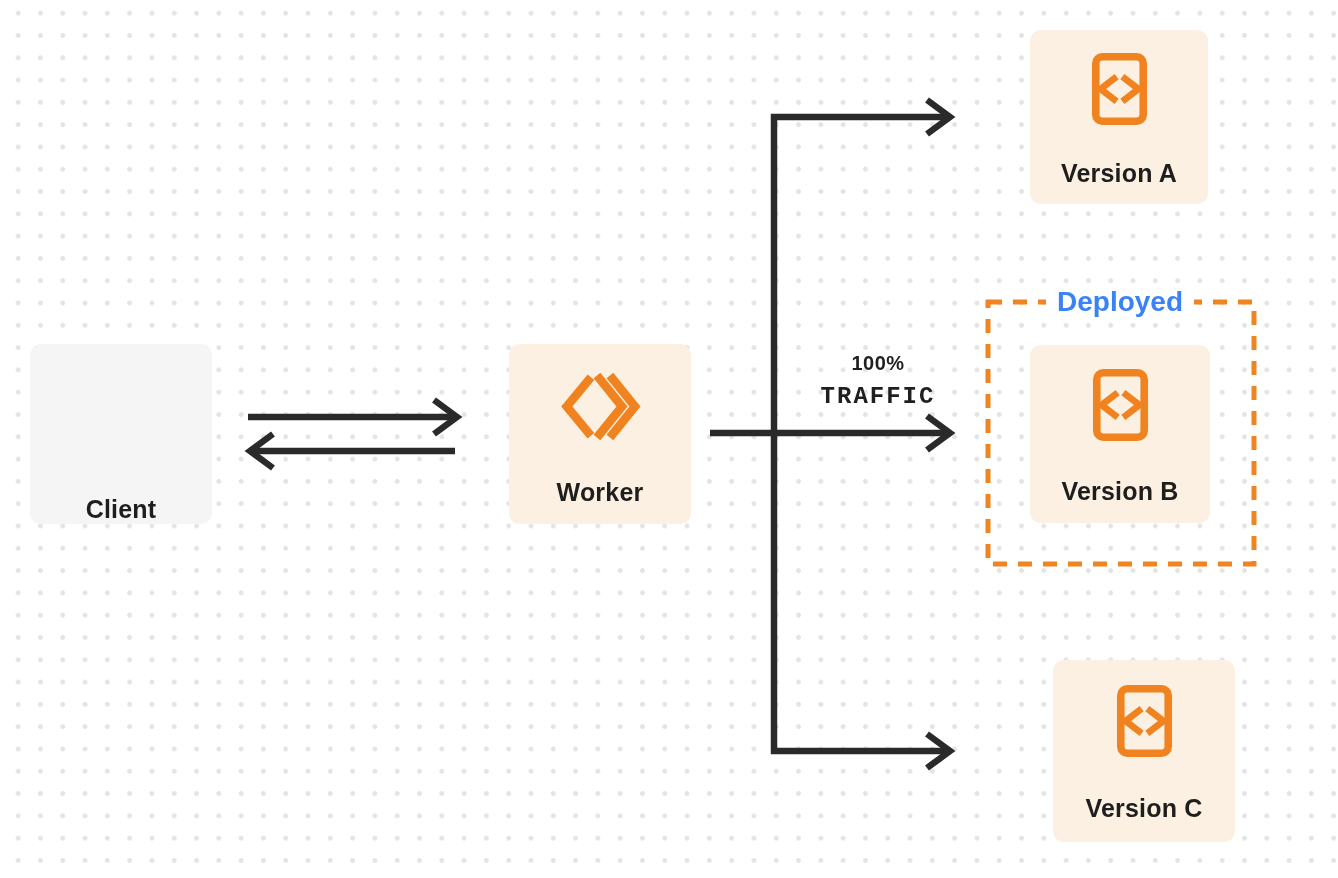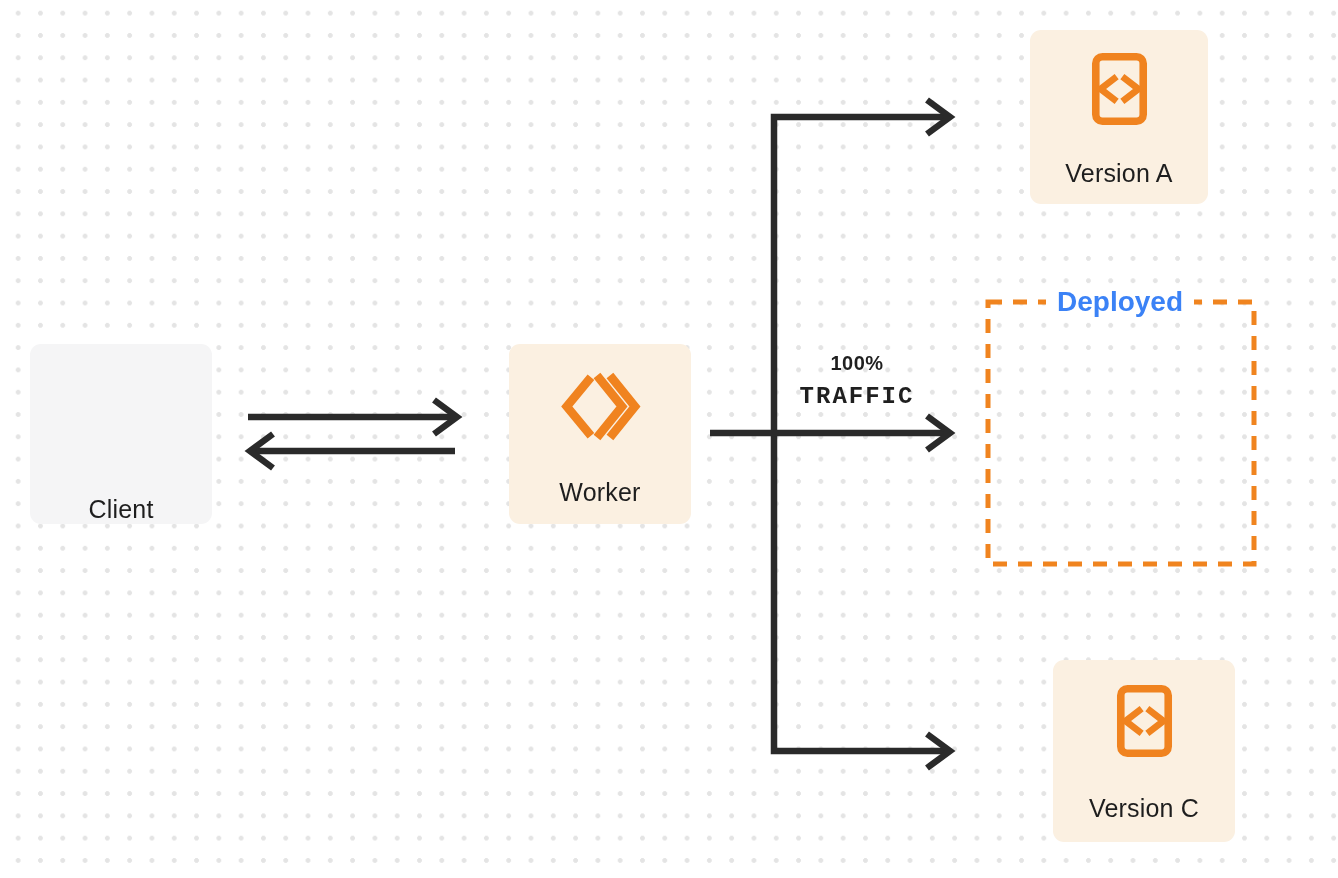--- a/index.html
+++ b/index.html
@@ -42,21 +42,21 @@
     position: absolute;
     border-radius: 11px;
     display: flex;
     flex-direction: column;
     align-items: center;
   }
   .node.cream { background: #fbf0e1; }
   .node.gray  { background: #f5f5f6; }
   .node-label {
     font-size: 25px;
-    font-weight: 400;
+    font-weight: 700;
     color: #1e1e1e;
     letter-spacing: 0.2px;
     white-space: nowrap;
   }
   .node-client { left: 30px; top: 344px; width: 182px; height: 180px; justify-content: flex-end; }
   .node-worker { left: 493px; top: 344px; width: 182px; height: 180px; justify-content: space-between; padding: 26px 0 17px; box-sizing: border-box; margin-left: 16px; }
   .node-version-a { left: 1030px; top: 30px;  width: 178px; height: 174px; justify-content: space-between; padding: 22px 0 16px; box-sizing: border-box; }
   .node-version-b { left: 1030px; top: 345px; width: 180px; height: 178px; justify-content: space-between; padding: 23px 0 17px; box-sizing: border-box; }
   .node-version-c { left: 1028px; top: 660px; width: 182px; height: 182px; justify-content: space-between; padding: 24px 0 19px; box-sizing: border-box; margin-left: 25px; }
   .worker-logo { width: 82px; height: 73px; }
@@ -81,20 +81,21 @@
     stroke-linecap: butt;
   }
   .traffic-label {
     position: absolute;
     left: 772px;
     top: 346px;
     width: 170px;
     text-align: center;
     color: #1f1f1f;
     font-weight: 700;
+    padding-left: 21px;
   }
   .traffic-line1 { font-size: 20px; line-height: 34px; letter-spacing: 0.5px; }
   .traffic-line2 { font-size: 24px; line-height: 34px; letter-spacing: 2px; font-family: Liberation Mono, monospace; }
   .deployed-label {
     position: absolute;
     left: 1046px;
     top: 285px;
     width: 148px;
     height: 34px;
     line-height: 34px;
@@ -151,20 +152,28 @@
 
   <div class="node cream node-version-a">
     <svg class="code-file" viewBox="0 0 60 78">
       <rect class="frame" x="5" y="5" width="50" height="68" rx="7"></rect>
       <path class="chev" d="M27 26 L10 39 L27 52"></path>
       <path class="chev" d="M33 26 L50 39 L33 52"></path>
     </svg>
     <span class="node-label">Version A</span>
   </div>
 
+  <div class="node cream node-version-b">
+    <svg class="code-file" viewBox="0 0 60 78">
+      <rect class="frame" x="5" y="5" width="50" height="68" rx="7"></rect>
+      <path class="chev" d="M27 26 L10 39 L27 52"></path>
+      <path class="chev" d="M33 26 L50 39 L33 52"></path>
+    </svg>
+    <span class="node-label">Version B</span>
+  </div>
 
   <div class="node cream node-version-c">
     <svg class="code-file" viewBox="0 0 60 78">
       <rect class="frame" x="5" y="5" width="50" height="68" rx="7"></rect>
       <path class="chev" d="M27 26 L10 39 L27 52"></path>
       <path class="chev" d="M33 26 L50 39 L33 52"></path>
     </svg>
     <span class="node-label">Version C</span>
   </div>
 

